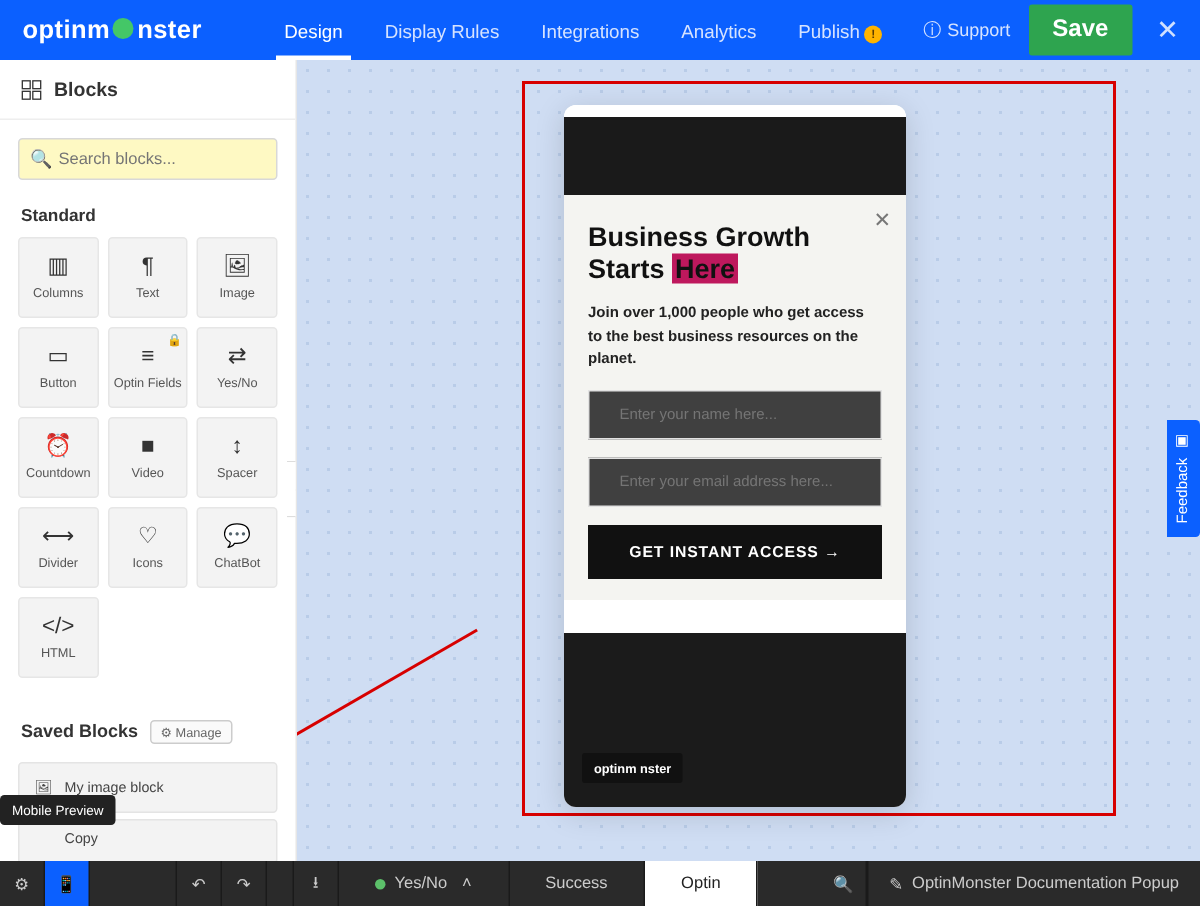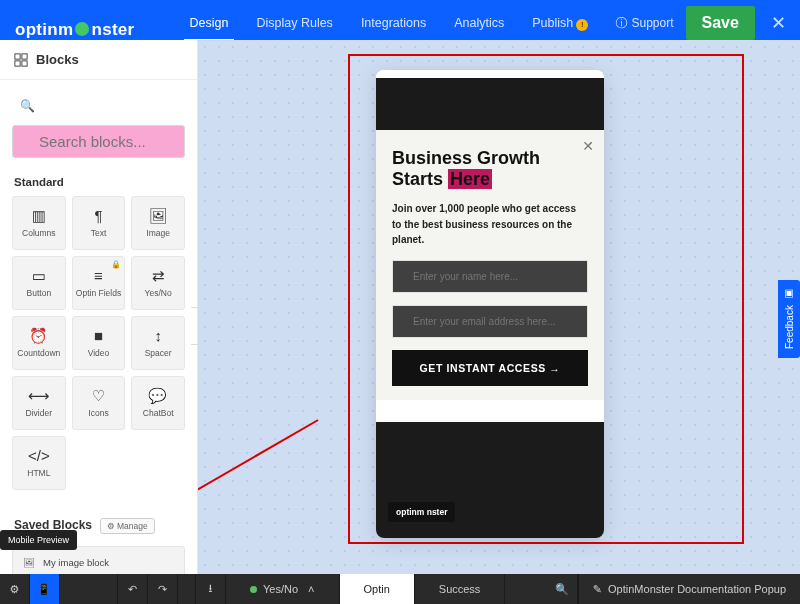--- a/index.html
+++ b/index.html
@@ -1,19 +1,19 @@
 <!DOCTYPE html>
 <html><head>
 <meta charset="utf-8">
 <style>
   * { box-sizing: border-box; margin: 0; padding: 0; }
   html, body { width: 800px; height: 604px; overflow: hidden; font-family: -apple-system, BlinkMacSystemFont, "Segoe UI", Arial, sans-serif; }
 
   
-  .topbar { height: 40px; background: #0b60ff; display: flex; align-items: flex-end; color: #fff; padding: 0 10px 0 15px; }
+  .topbar { height: 40px; background: #0b60ff; display: flex; align-items: center; color: #fff; padding: 0 10px 0 15px; }
   .logo { font-size: 17px; font-weight: 700; letter-spacing: .3px; display:flex; align-items:center; gap:2px;}
   .logo .mon { font-weight:700; }
   .logo .monster-icon { display:inline-block; width:14px; height:14px; background:#44c767; border-radius:50%; position:relative; top:-1px;}
   .topnav { display: flex; gap: 28px; margin-left: 55px; font-size: 12.5px; }
   .topnav .tab { color: #d6e3ff; cursor: pointer; padding: 12px 0 9px; position:relative;}
   .topnav .tab.active { color: #fff; }
   .topnav .tab.active::after { content:""; position:absolute; left:-6px; right:-6px; bottom:-3px; height:4px; background:#fff; }
   .pub-dot { display:inline-block; width:12px; height:12px; border-radius:50%; background:#ffb400; color:#5a3d00; font-size:8px; line-height:12px; text-align:center; margin-left:3px; font-weight:700;}
   .top-right { margin-left: auto; display: flex; align-items: center; gap: 12px; font-size: 12px;}
   .support { color:#d6e3ff; display:flex; align-items:center; gap:4px;}
@@ -21,21 +21,21 @@
   .close-top { color:#cfe0ff; font-size:18px; padding:0 4px;}
 
   
   .body { display:flex; height: calc(604px - 40px - 30px); }
 
   
   .sidebar { width: 198px; height: 100%; background:#fff; border-right:1px solid #e6e6e6; overflow:hidden; position:relative;}
   .side-head { display:flex; align-items:center; gap:8px; padding:12px 14px; font-size:13px; font-weight:600; color:#333; border-bottom:1px solid #eee;}
   .side-head svg { width:14px; height:14px;}
   .search-wrap { padding: 12px 12px 8px; }
-  .search { width: 100%; border:1px solid #d8d8d8; border-radius:3px; padding:7px 8px 7px 26px; font-size:15px; color:#666; background:#f9a8d4;margin-top:33px;}
+  .search { width: 100%; border:1px solid #d8d8d8; border-radius:3px; padding:7px 8px 7px 26px; font-size:11px; color:#666; background:#fef9c3;}
   .search-box { position:relative;}
   .search-box .mag { position:absolute; left:8px; top:7px; color:#999; font-size:12px;}
   .section-label { font-size:11.5px; font-weight:700; color:#333; padding: 10px 14px 8px; }
   .block-grid { display:grid; grid-template-columns: repeat(3, 1fr); gap:6px; padding: 0 12px 8px; }
   .block { height:54px; background:#f3f3f3; border:1px solid #e6e6e6; border-radius:3px; display:flex; flex-direction:column; align-items:center; justify-content:center; gap:5px; color:#333; cursor:pointer; position:relative;}
   .block.one { grid-column: span 1;}
   .block .bi { font-size:15px; color:#333; line-height:1;}
   .block .bl { font-size:8.5px; color:#555; }
   .lock-badge { position:absolute; top:3px; right:3px; font-size:8px; color:#888;}
   .side-collapse { position:absolute; top:50%; right:-10px; width:16px; height:38px; background:#fff; border:1px solid #ddd; border-left:none; border-radius:0 6px 6px 0; display:flex; align-items:center; justify-content:center; font-size:10px; color:#666; cursor:pointer;}
@@ -255,22 +255,22 @@
   <div class="bb-seg bb-icon">
       <span>⭳</span>
     </div>
 
   <div class="bb-views">
     <div class="bb-view yn">
         <span class="dot"></span>
         <span>Yes/No</span> 
         <span style="margin-left:4px;">˄</span>
       </div>
+    <div class="bb-view">Success</div>
     <div class="bb-view active">Optin</div>
-    <div class="bb-view">Success</div>
   </div>
 
   <div class="bb-grow"></div>
   <div class="bb-seg bb-icon">
       <span>🔍</span>
     </div>
   <div class="bb-title">
     <span>✎</span>
     <span>OptinMonster Documentation Popup</span>
   </div>

